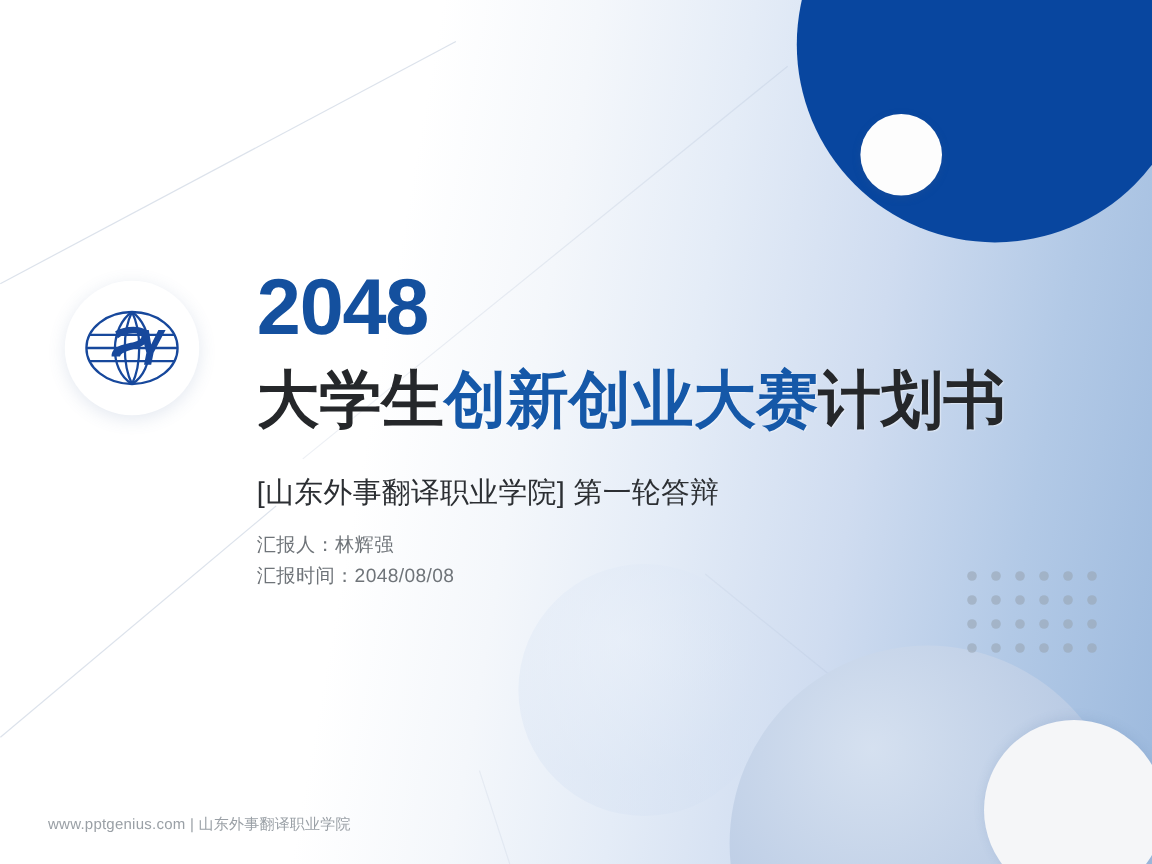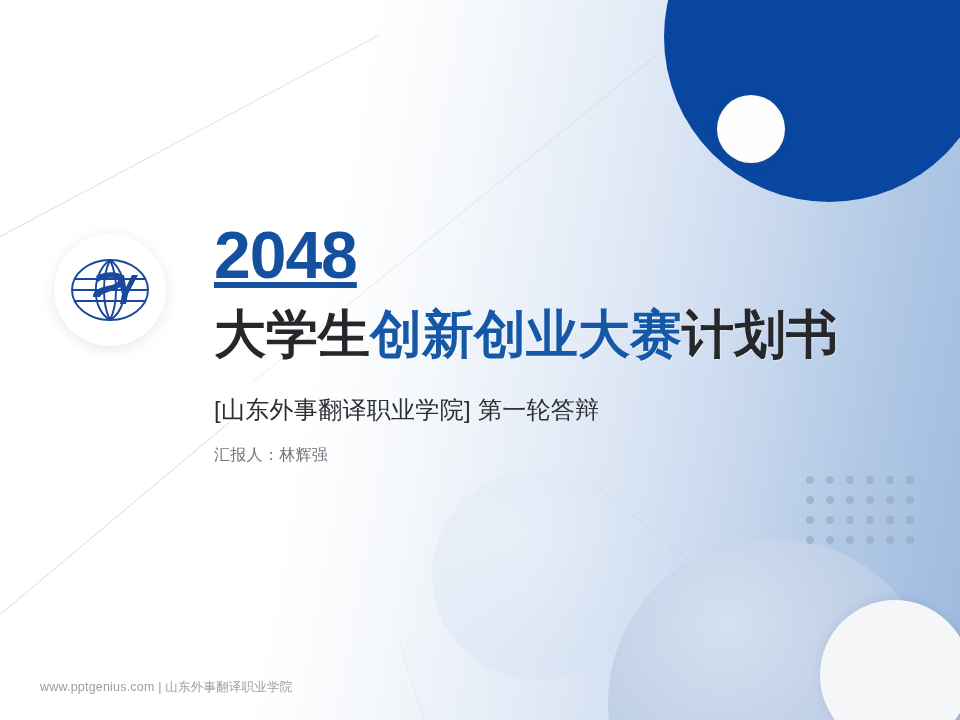--- a/index.html
+++ b/index.html
@@ -123,21 +123,20 @@
     top: 222px;
     width: 700px;
   }
   #title-year {
     font-size: 66px;
     font-weight: bold;
     line-height: 1.02;
     letter-spacing: -1px;
     color: #14509e;
     text-shadow: 1px 1px 0 rgba(255,255,255,.5);
-    text-decoration: underline;
   }
   #title-main {
     margin-top: 16px;
     font-size: 52px;
     font-weight: bold;
     line-height: 1.12;
     letter-spacing: 0px;
     color: #25272a;
     white-space: nowrap;
     text-shadow: 1px 1px 1px rgba(255,255,255,.45);
@@ -234,18 +233,19 @@
   </div>
 
   <div id="text-block">
     <div id="title-year">2048</div>
     <div id="title-main">
       <span>大学生</span><span class="hl">创新创业大赛</span><span>计划书</span>
     </div>
     <div id="subtitle">[山东外事翻译职业学院] 第一轮答辩</div>
     <div id="meta">
       <div>汇报人：林辉强</div>
+      <div>汇报时间：2048/08/08</div>
     </div>
   </div>
 
   <div id="footer">www.pptgenius.com | 山东外事翻译职业学院</div>
 
 </div>
 
 </body></html>

